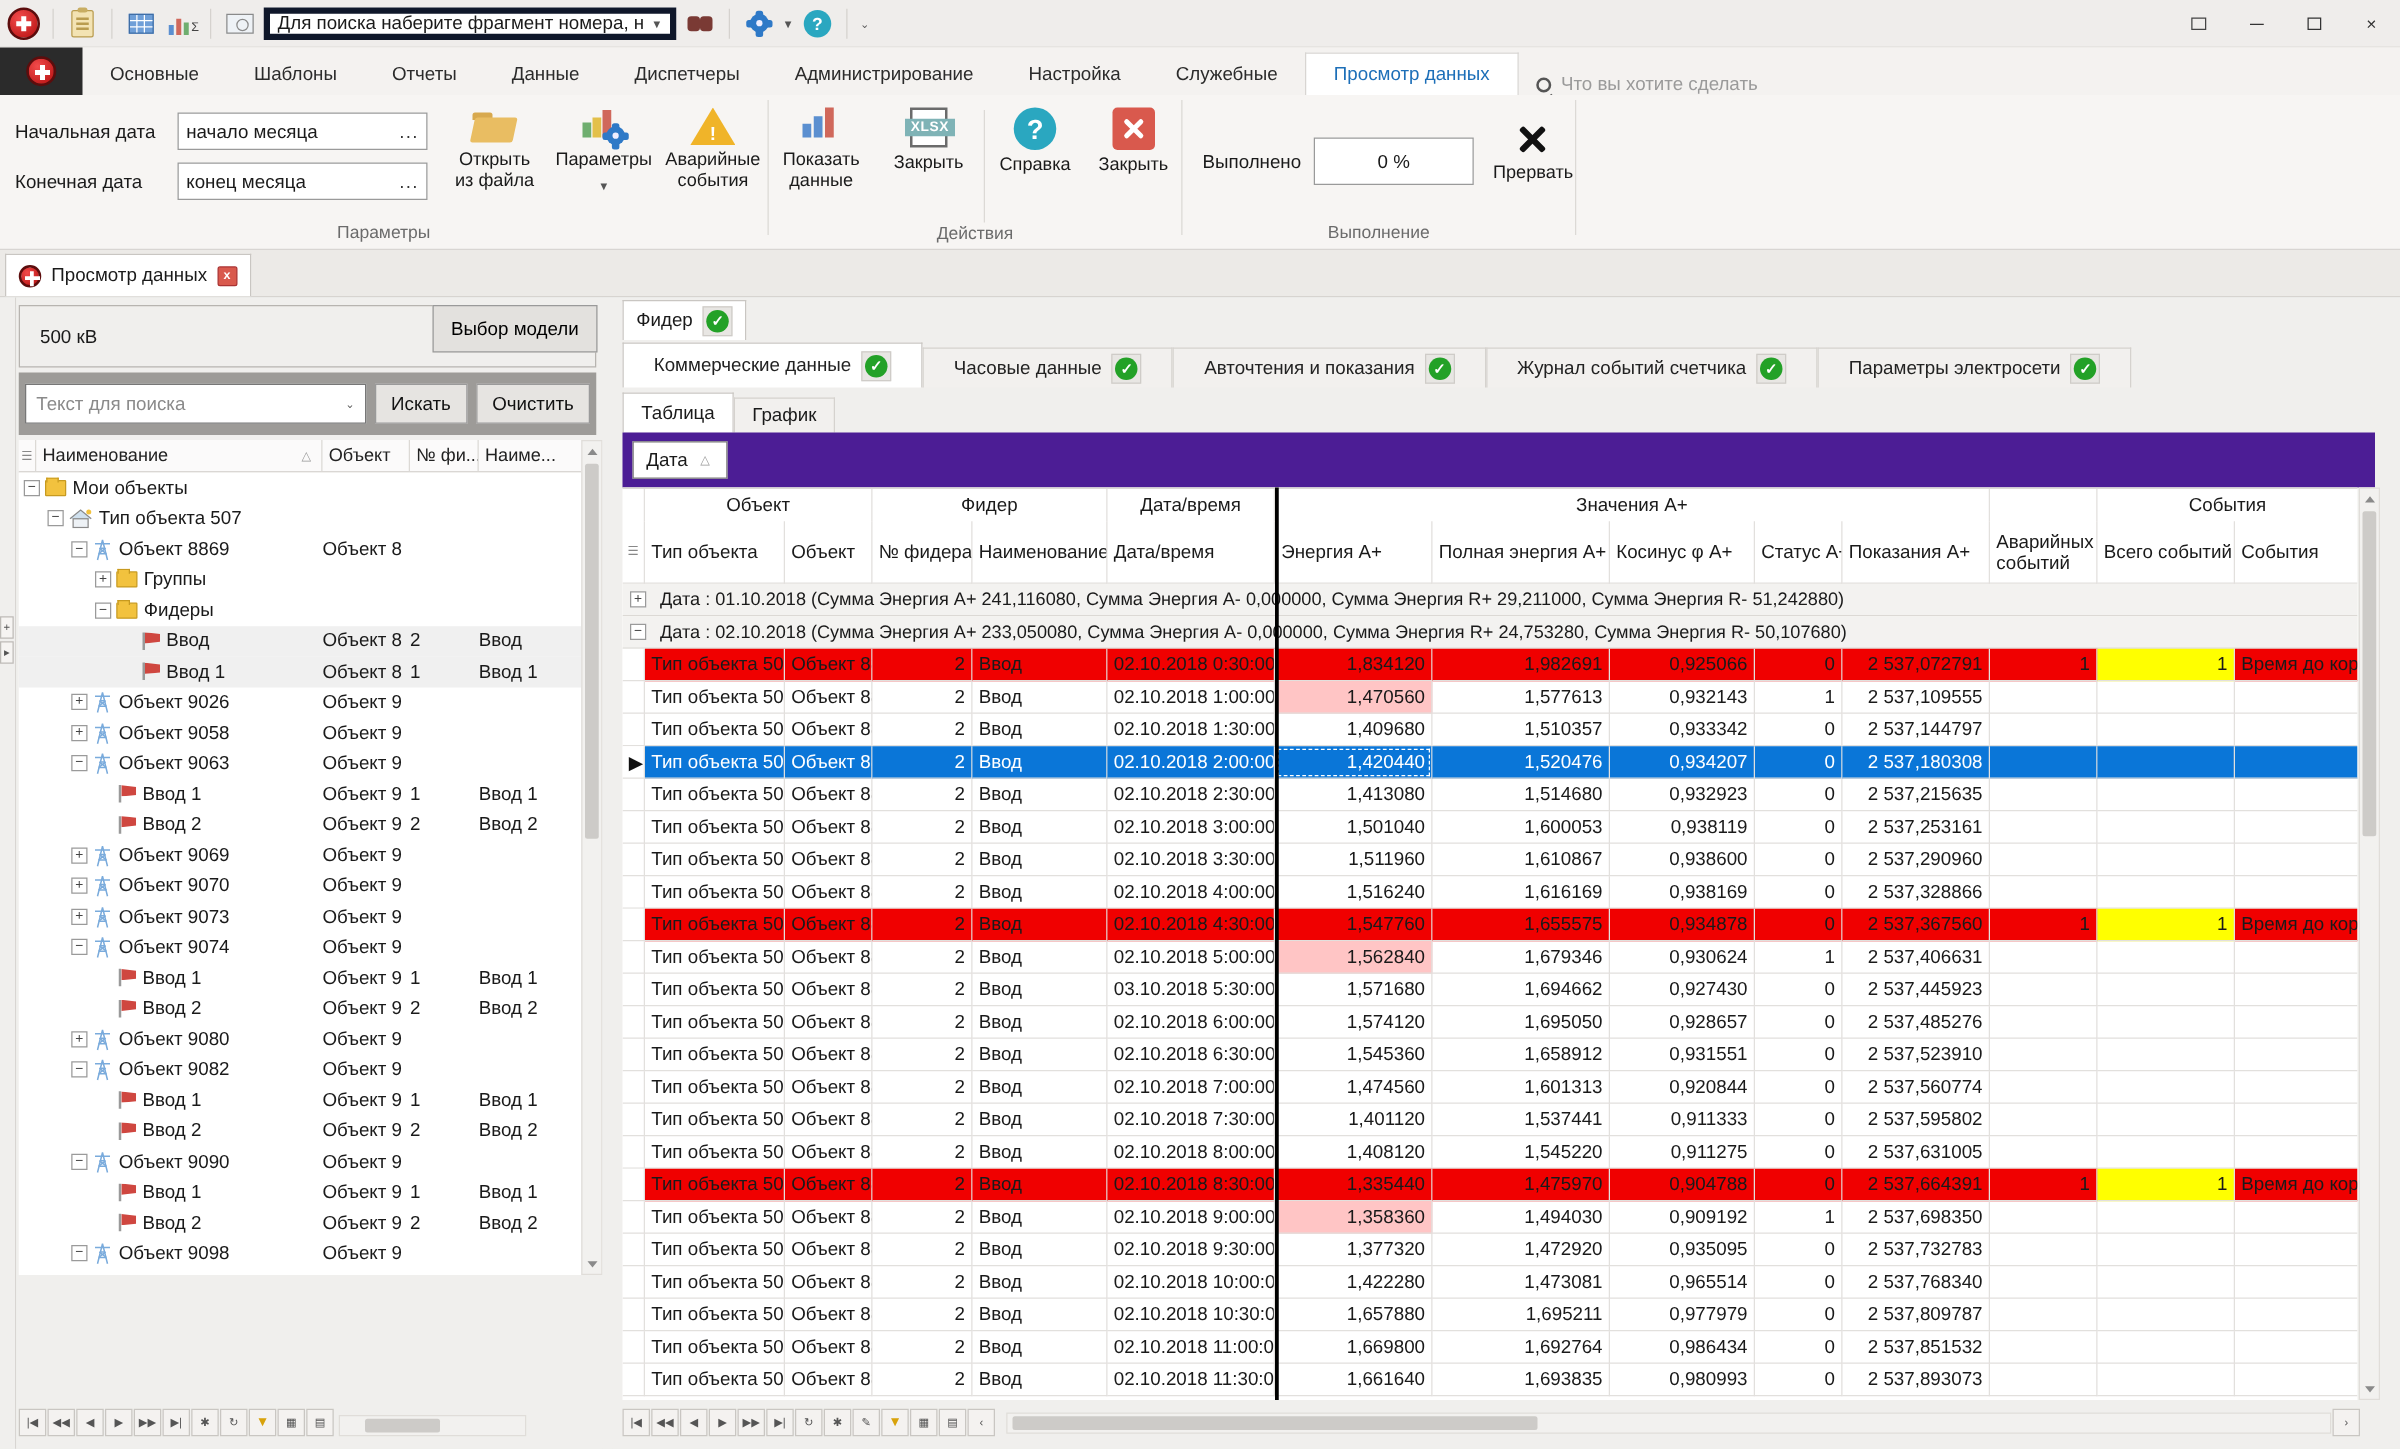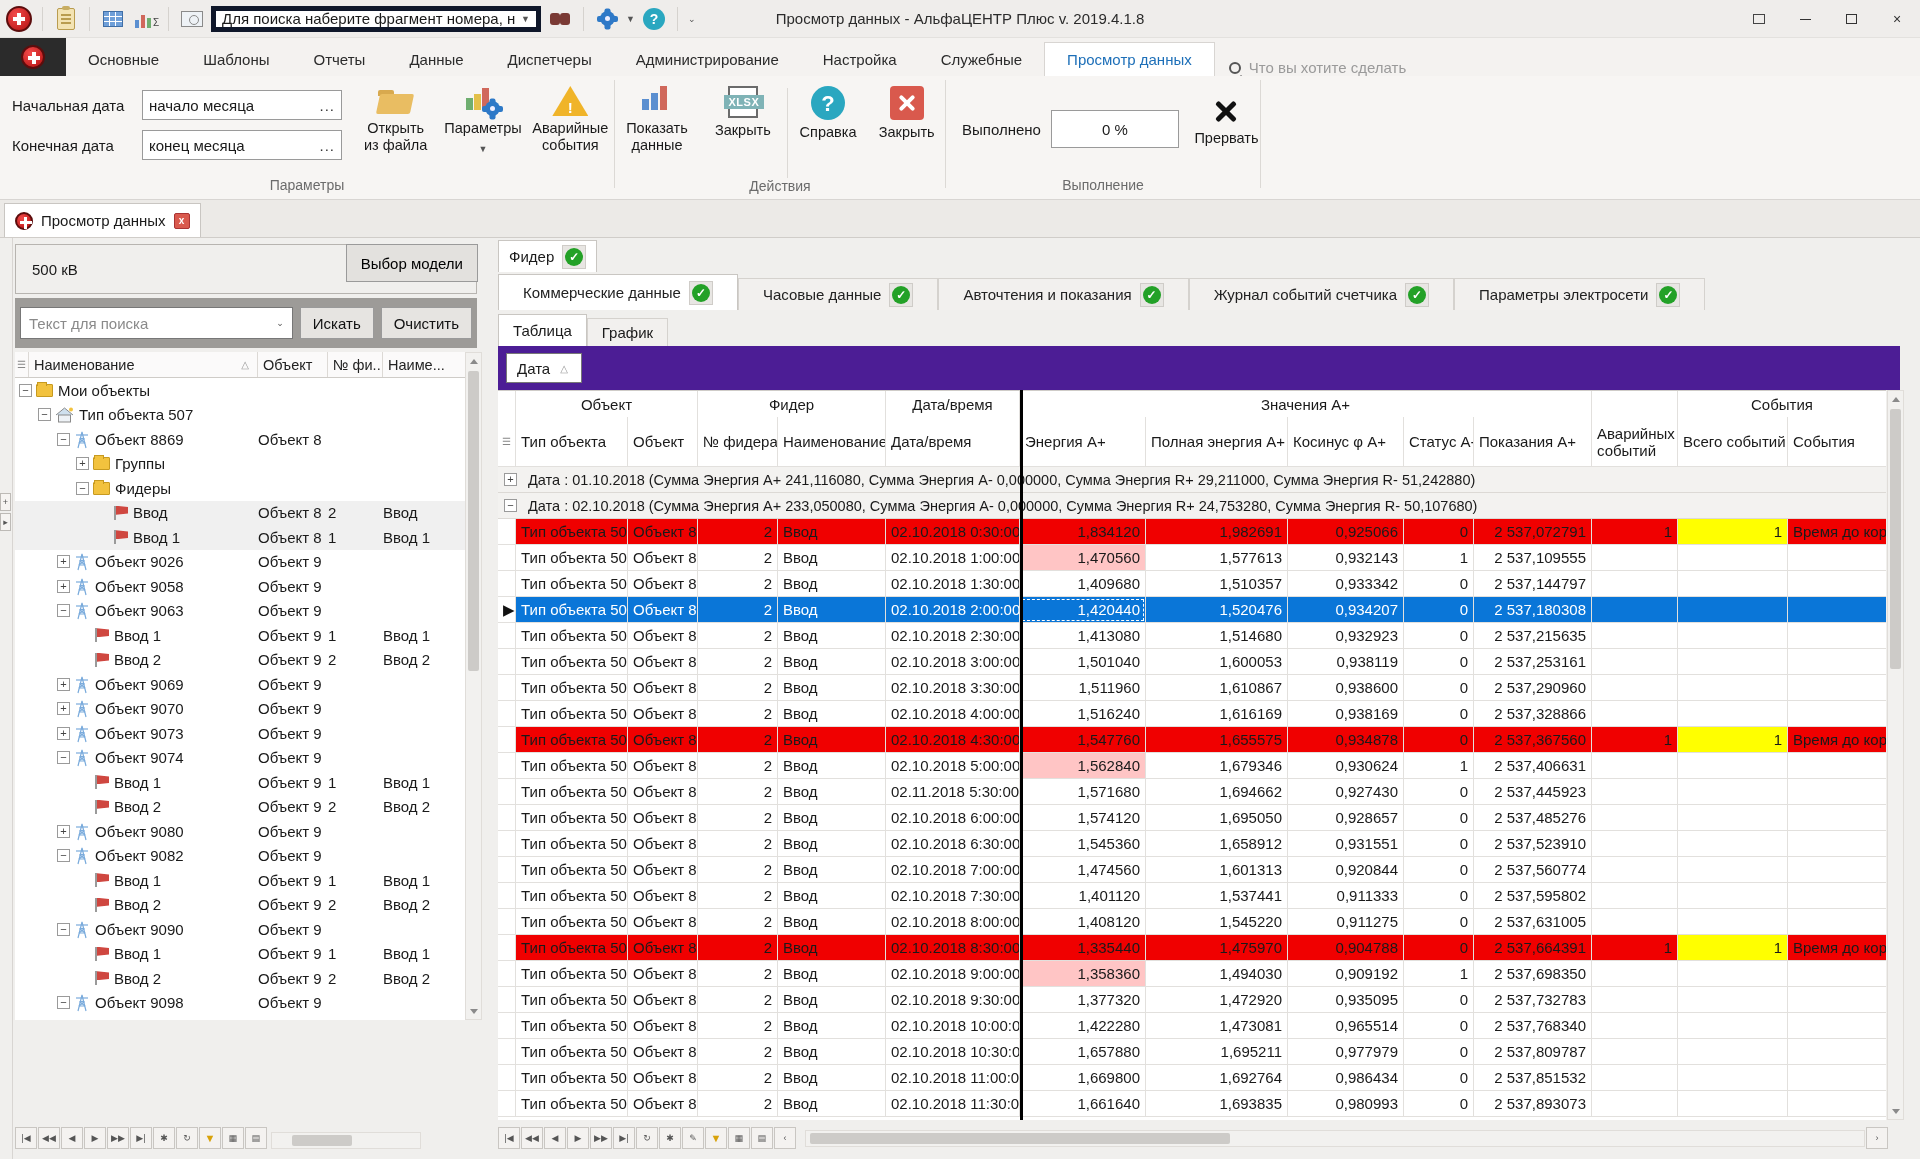--- a/index.html
+++ b/index.html
@@ -221,21 +221,20 @@
             <i></i>
           </span>
         </span>
       <span class="caret">▼</span>
       <span class="ico">
           <span class="helpc">?</span>
         </span>
       <span class="sep"></span>
       <span class="caret">⌄</span>
     </div>
-    <div class="title-center">Просмотр данных - АльфаЦЕНТР Плюс v. 2019.4.1.8</div>
     <div class="winbtns">
       <span class="winbtn wb-restore">
           <i></i>
         </span>
       <span class="winbtn wb-min">
           <i></i>
         </span>
       <span class="winbtn wb-max">
           <i></i>
         </span>
@@ -1061,21 +1060,21 @@
               <div class="gcell num"></div>
               <div class="gcell num tot"></div>
               <div class="gcell " style="border-right: none;"></div>
             </div>
             <div class="grow drow">
               <div class="gcell ind"></div>
               <div class="gcell ">Тип объекта 50</div>
               <div class="gcell ">Объект 88</div>
               <div class="gcell num">2</div>
               <div class="gcell ">Ввод</div>
-              <div class="gcell ">02.11.2018 5:30:00</div>
+              <div class="gcell ">03.10.2018 5:30:00</div>
               <div class="gcell num e">1,571680</div>
               <div class="gcell num">1,694662</div>
               <div class="gcell num">0,927430</div>
               <div class="gcell num">0</div>
               <div class="gcell num">2 537,445923</div>
               <div class="gcell num"></div>
               <div class="gcell num tot"></div>
               <div class="gcell " style="border-right: none;"></div>
             </div>
             <div class="grow drow">

